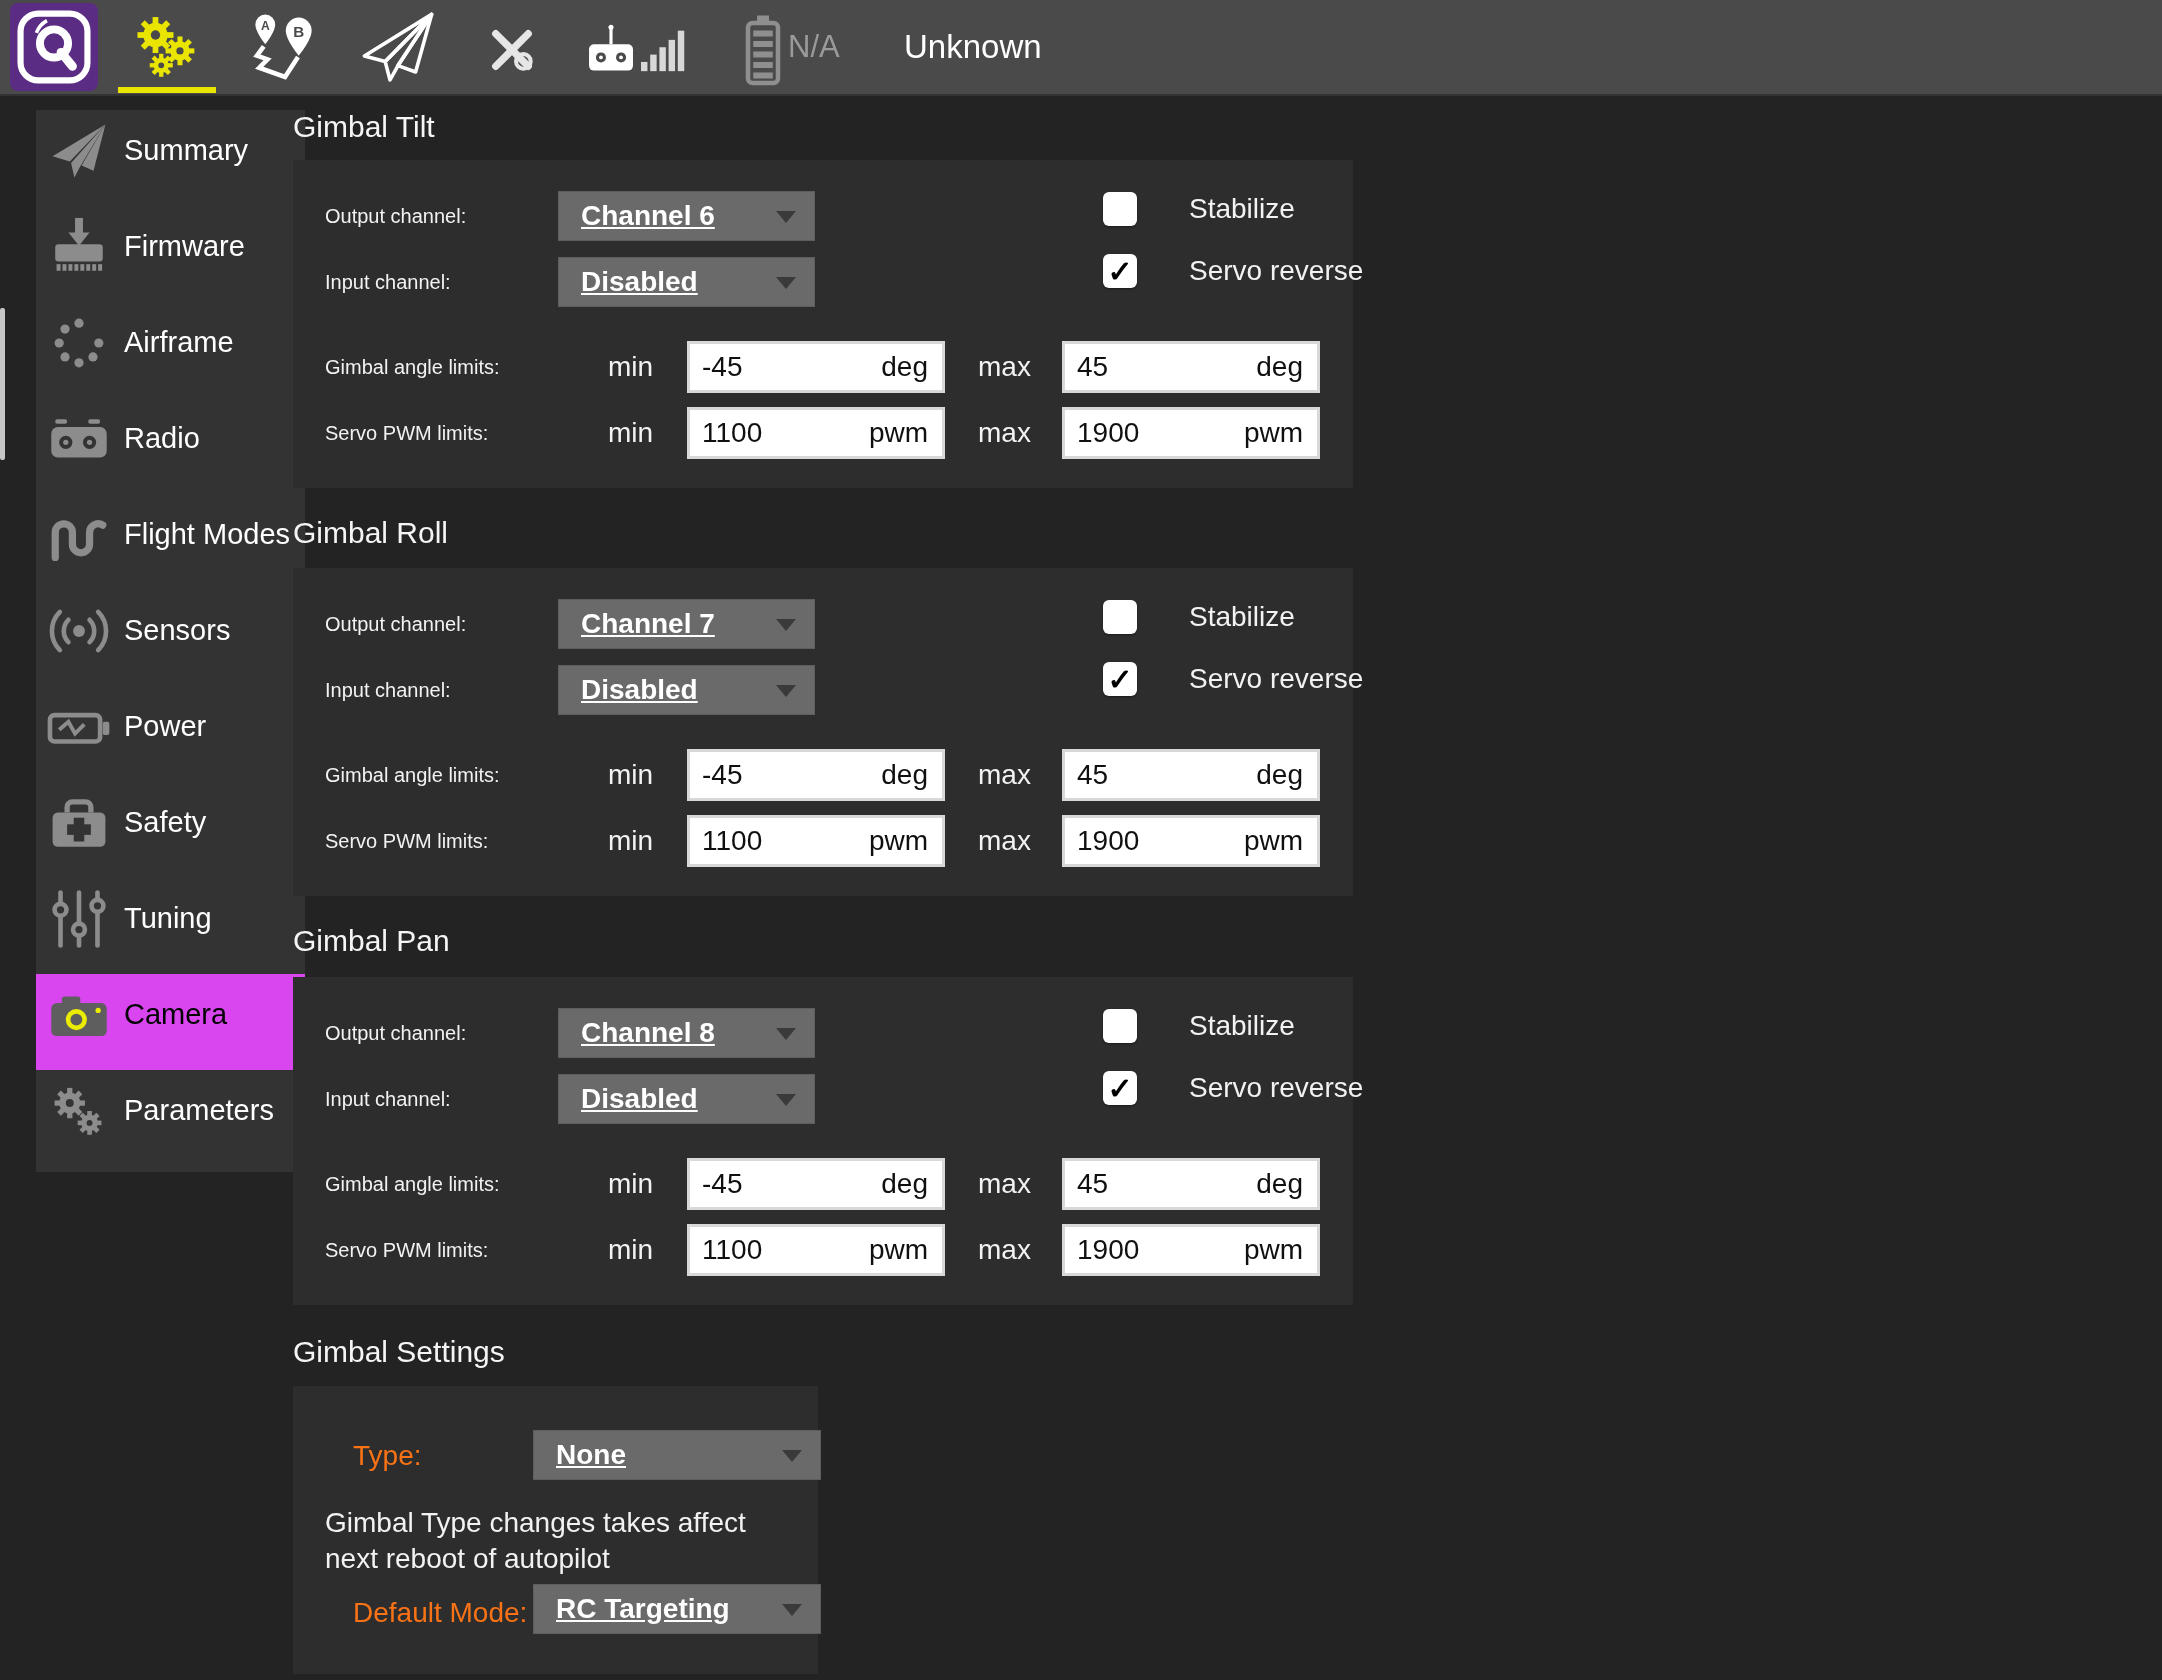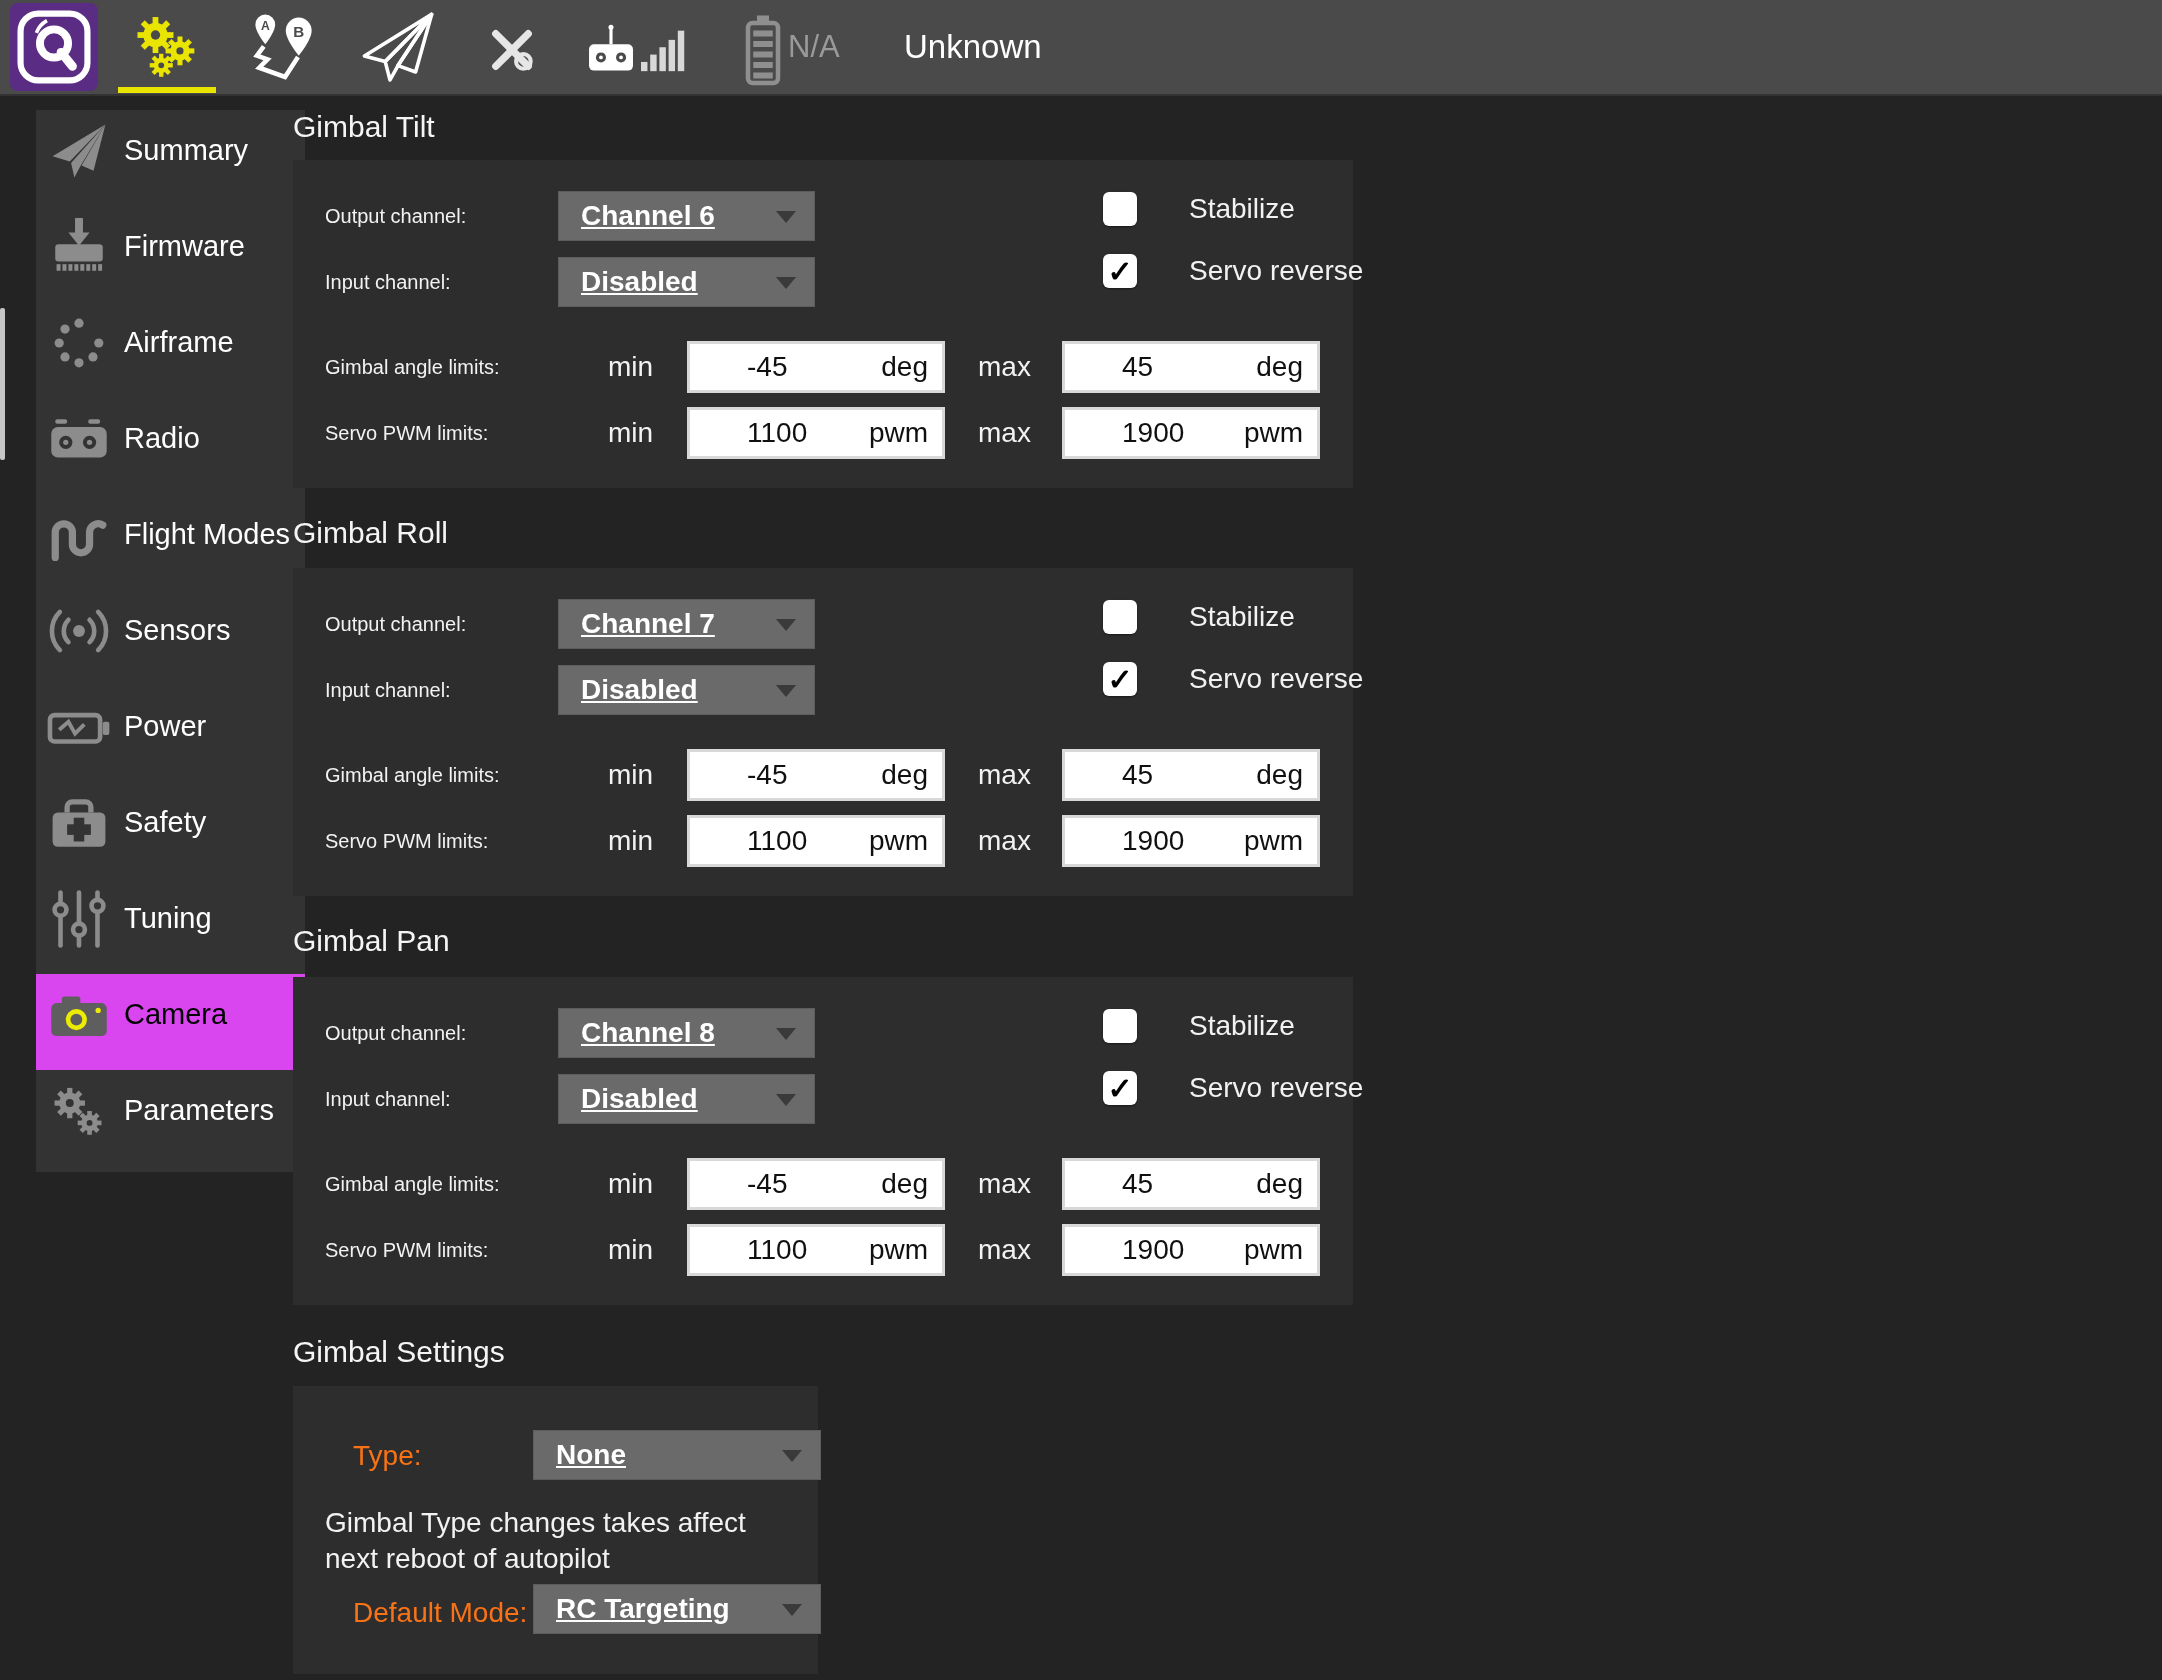--- a/index.html
+++ b/index.html
@@ -48,21 +48,21 @@
   .cbl1{top:49px;} .cbl2{top:111px;}
 
   .mm-label{position:absolute;transform:translateY(-50%);font-size:28px;color:#f2f2f2;}
   .mm-min{left:300px;width:60px;text-align:right;}
   .mm-max{left:685px;width:52px;text-align:center;}
   .mmr3{top:207px;} .mmr4{top:273px;}
 
   .field{position:absolute;width:252px;height:46px;background:#ffffff;border:3px solid #d8d8d8;cursor:text;}
   .f-min{left:394px;} .f-max{left:769px;}
   .fr3{top:181px;} .fr4{top:247px;}
-  .f-val{position:absolute;left:12px;top:50%;transform:translateY(-50%);font-size:28px;color:#101010;margin-left:45px;}
+  .f-val{position:absolute;left:12px;top:50%;transform:translateY(-50%);font-size:28px;color:#101010;}
   .f-unit{position:absolute;right:14px;top:50%;transform:translateY(-50%);font-size:28px;color:#101010;}
 
   
   #box-settings{position:absolute;left:293px;top:1386px;width:525px;height:288px;background:#2d2d2d;}
   .st-label{position:absolute;left:32px;transform:translateY(-50%);font-size:28px;color:#f97316;white-space:nowrap;margin-left:28px;}
   .stl1{top:70px;} .stl2{top:227px;}
   .st-dd{left:240px;width:288px;}
   .sdd1{top:44px;} .sdd2{top:198px;}
   .note{position:absolute;left:32px;top:119px;font-size:28px;line-height:36px;color:#f2f2f2;white-space:nowrap;}
 </style>

